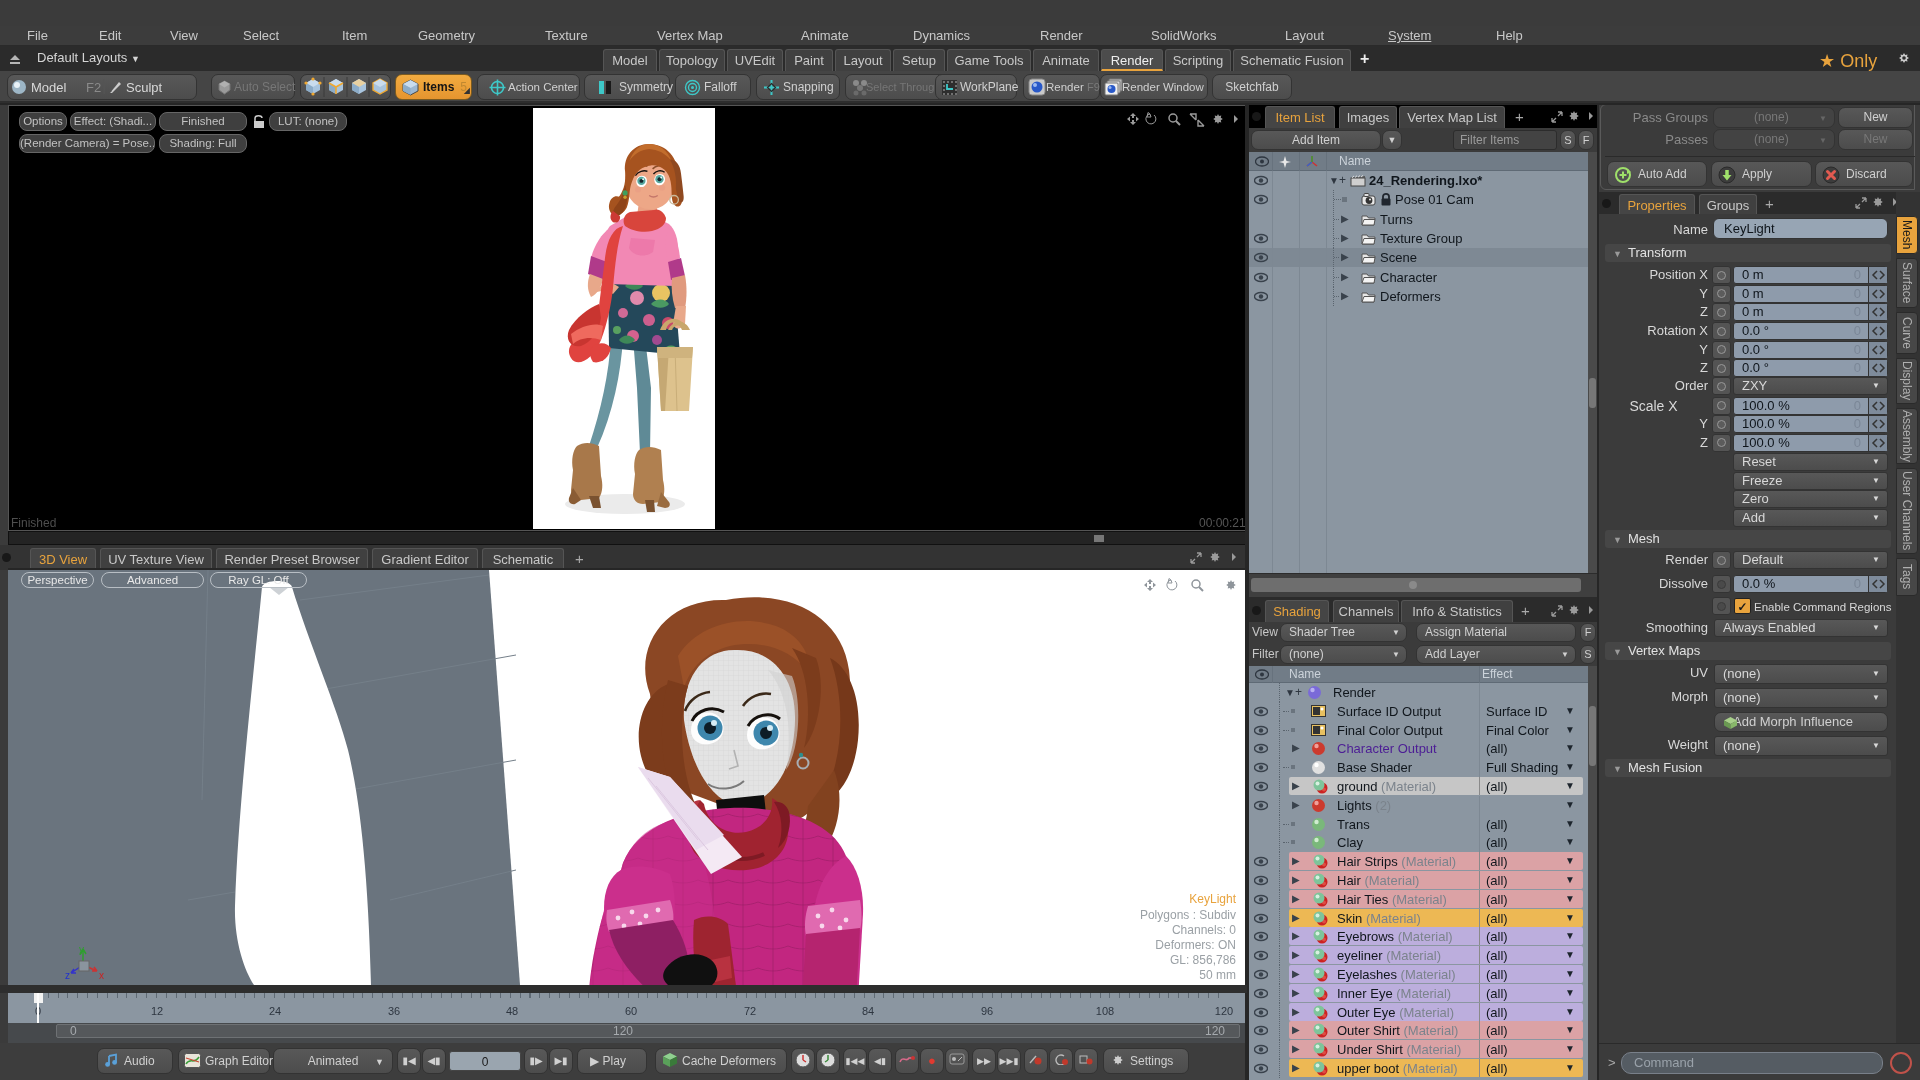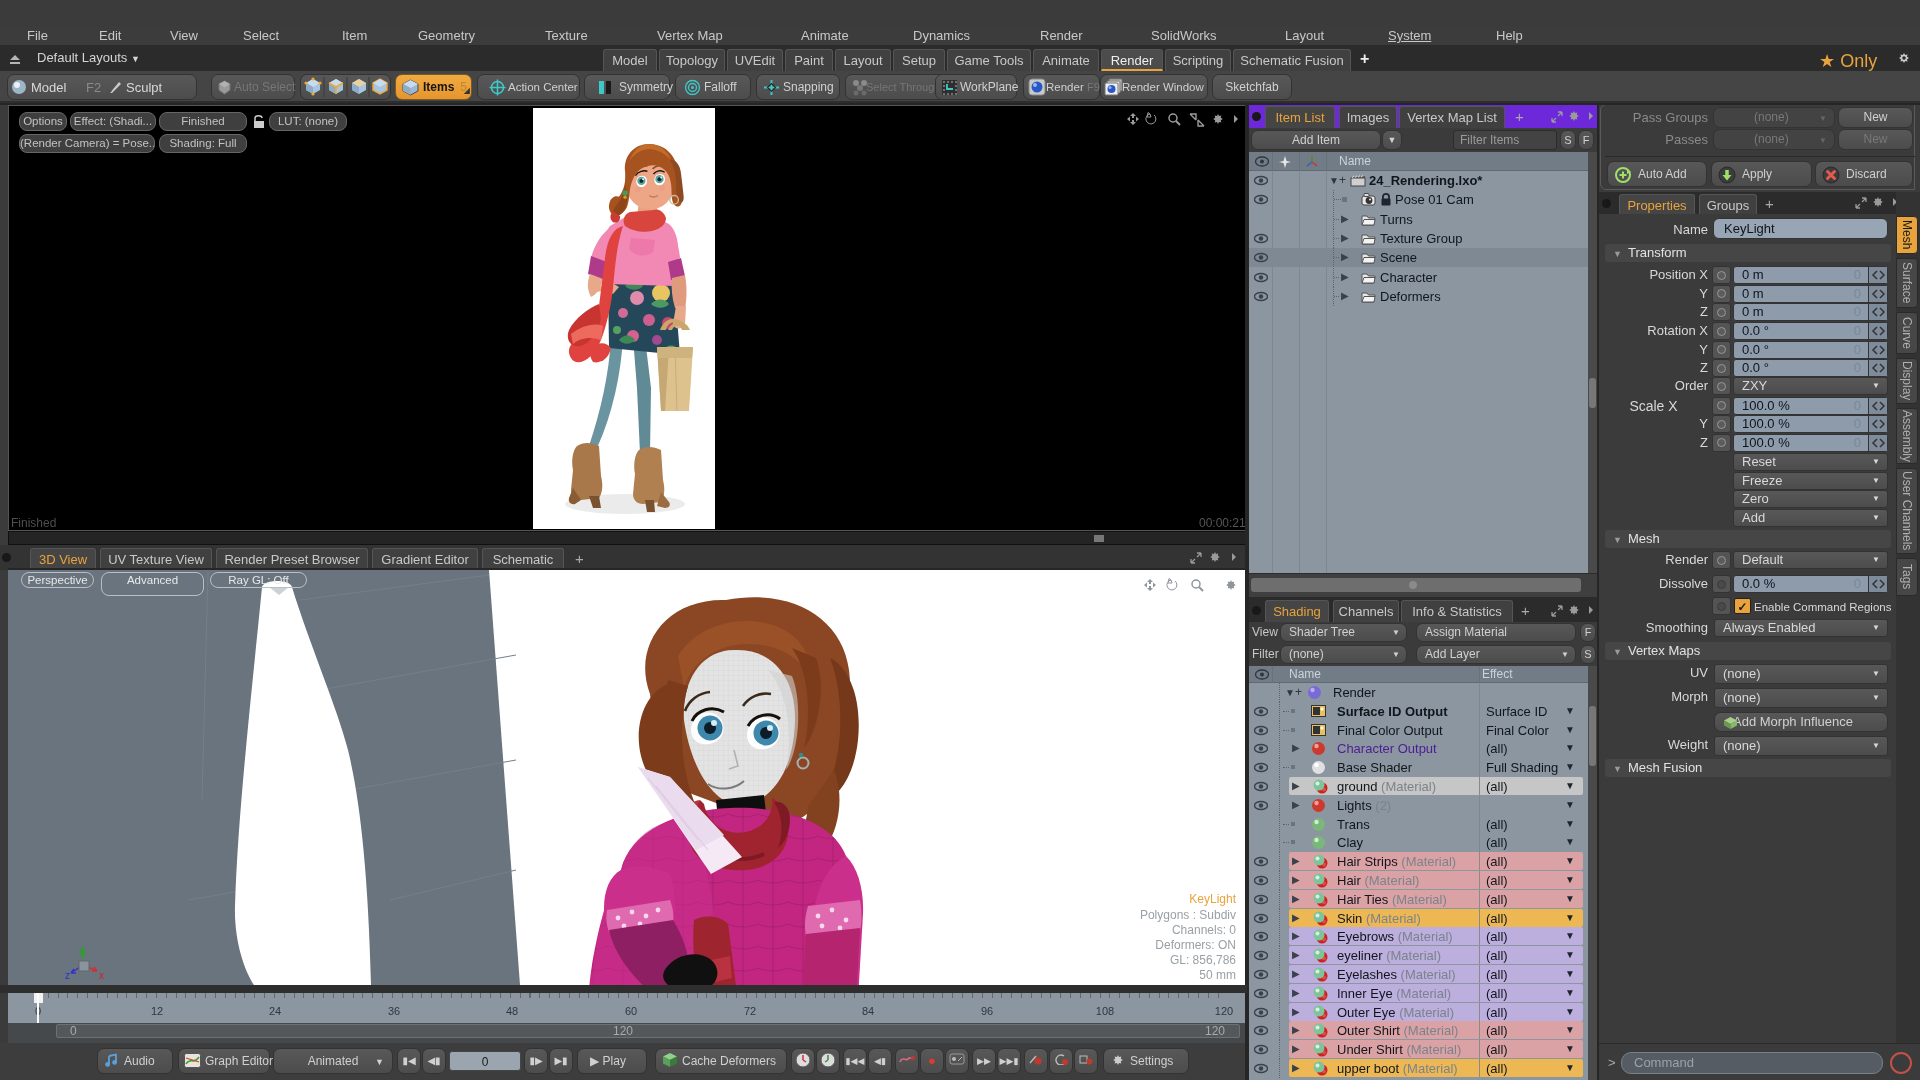--- a/index.html
+++ b/index.html
@@ -375,21 +375,21 @@
       <path d="M692,230 C684,244 682,262 690,276 C680,272 674,258 676,246 C678,236 684,231 692,230 Z" fill="#b63341"></path>
       <path d="M766,232 C774,244 776,262 770,278 C780,270 784,254 781,242 C779,235 773,231 766,232 Z" fill="#7e1a24"></path>
       <path d="M700,280 C714,290 740,292 756,284" stroke="#7e1a24" stroke-width="4" fill="none"></path>
 
       <path d="M630,197 L662,207 L734,287 L703,304 Z" fill="#f4e9f4"></path>
       <path d="M630,197 L662,207 L716,265 L688,280 Z" fill="#eadcee"></path>
       <path d="M648,216 L700,280 M640,208 L690,270" stroke="#dcc8e0" stroke-width="1" fill="none"></path>
       </g>
     </svg>
     <div class="ovbtn" style="left:13px;top:2px;width:73px;height:16px;line-height:14px;border-radius:8px;background:transparent;border:1px solid #b8bec4;color:#e8e8e8;">Perspective</div>
-    <div class="ovbtn" style="left:93px;top:2px;width:103px;height:24px;line-height:14px;border-radius:8px;background:transparent;border:1px solid #b8bec4;color:#e8e8e8;">Advanced</div>
+    <div class="ovbtn" style="left:93px;top:2px;width:103px;height:16px;line-height:14px;border-radius:8px;background:transparent;border:1px solid #b8bec4;color:#e8e8e8;">Advanced</div>
     <div class="ovbtn" style="left:202px;top:2px;width:97px;height:16px;line-height:14px;border-radius:8px;background:transparent;border:1px solid #b8bec4;color:#e8e8e8;">Ray GL: Off</div>
     <svg class="abs" style="left:1135px;top:8px" width="100" height="16" fill="#8f959b">
       <path d="M7,1 L10,4 L8,4 L8,6 L6,6 L6,4 L4,4 Z M7,13 L4,10 L6,10 L6,8 L8,8 L8,10 L10,10 Z M1,7 L4,4.5 L4,9.5 Z M13,7 L10,4.5 L10,9.5 Z"></path>
       <path d="M32,3 A5,5 0 1 1 28,2 L29,5 L25,5 L26,0.5 L28,2" stroke="#8f959b" fill="none"></path>
       <circle cx="53" cy="6" r="4" stroke="#8f959b" fill="none" stroke-width="1.5"></circle>
         <path d="M56,9 L60,13" stroke="#8f959b" stroke-width="2"></path>
       <path d="M88 2 L89 4 L91.3 3.5 L90.8 5.8 L92.8 7 L90.8 8.2 L91.3 10.5 L89 10 L88 12 L87 10 L84.7 10.5 L85.2 8.2 L83.2 7 L85.2 5.8 L84.7 3.5 L87 4 Z"></path>
     </svg>
     <div class="t" style="right:11px;top:322px;font-size:12px;color:#e8a33d;">KeyLight</div>
     <div class="t" style="right:11px;top:338px;font-size:12px;line-height:15px;color:#9aa0a5;text-align:right;">Polygons : Subdiv<br>Channels: 0<br>Deformers: ON<br>GL: 856,786<br>50 mm</div>
@@ -480,21 +480,21 @@
         </svg></div>
     <div class="tbtn" style="left:1074px;top:5px;width:24px;text-align:center;"><svg style="margin-top:4px" width="16" height="12">
           <rect x="2" y="3" width="7" height="7" fill="none" stroke="#bbb"></rect>
           <circle cx="11.5" cy="8.5" r="3" fill="#c0392b"></circle>
         </svg></div>
     <div class="tbtn" style="left:1103px;top:5px;width:86px;"><svg style="position:absolute;left:7px;top:5px" width="14" height="14">
           <path d="M7 1 L8 3 L10.3 2.5 L9.8 4.8 L11.8 6 L9.8 7.2 L10.3 9.5 L8 9 L7 11 L6 9 L3.7 9.5 L4.2 7.2 L2.2 6 L4.2 4.8 L3.7 2.5 L6 3 Z" fill="#ccc"></path>
         </svg><span style="margin-left:26px;">Settings</span></div>
   </div>
   <div class="abs" id="itempanel">
-    <div style="position:absolute;left:0;top:0;width:348px;height:25px;background:#6d28d9;">
+    <div style="position:absolute;left:0;top:0;width:348px;height:25px;background:#000000;">
       <div style="position:absolute;left:3px;top:9px;width:9px;height:9px;border-radius:50%;background:#181818;"></div>
       <div class="ltab" style="left:16px;top:3px;width:70px;background:#454545;color:#e8a33d;border-bottom:none;">Item List</div>
       <div class="ltab" style="left:90px;top:3px;width:58px;">Images</div>
       <div class="ltab" style="left:150px;top:3px;width:106px;">Vertex Map List</div>
       <div class="t" style="left:266px;top:5px;font-size:15px;color:#aaa;">+</div>
       <svg class="abs" style="left:302px;top:7px" width="46" height="14" fill="#9a9a9a">
           <path d="M1,12 L5,8 M1,12 L1,8 M1,12 L5,12 M11,2 L7,6 M11,2 L11,6 M11,2 L7,2" stroke="#9a9a9a" stroke-width="1.3"></path>
           <path d="M23 1 L24 3 L26.3 2.5 L25.8 4.8 L27.8 6 L25.8 7.2 L26.3 9.5 L24 9 L23 11 L22 9 L19.7 9.5 L20.2 7.2 L18.2 6 L20.2 4.8 L19.7 2.5 L22 3 Z"></path>
           <path d="M38,2 L42,6 L38,10 Z"></path>
         </svg>
@@ -690,21 +690,21 @@
             <circle cx="7" cy="5.5" r="2.2" fill="#39424c"></circle>
           </svg>
           <div style="position:absolute;left:30px;top:0px;width:1px;height:19px;border-left:1px dotted #5a646e;"></div>
           <div style="position:absolute;left:34px;top:9px;width:6px;height:1px;border-top:1px dotted #5a646e;"></div>
           <div style="position:absolute;left:42px;top:7px;width:4px;height:4px;background:#6a747e;"></div>
           <svg style="position:absolute;left:62px;top:3px" width="15" height="12">
             <rect x="0.5" y="0.5" width="14" height="11" fill="#e8c060" stroke="#333"></rect>
             <rect x="2" y="2" width="7" height="8" fill="#333"></rect>
             <circle cx="11" cy="4" r="1.5" fill="#fff"></circle>
           </svg>
-          <div class="t" style="left:88px;top:2px;font-size:13px;color:#10161c;font-weight:bold;">Surface ID Output</div>
+          <div class="t" style="left:88px;top:2px;font-size:13px;color:#10161c;">Surface ID Output</div>
           <div class="t" style="left:237px;top:2px;font-size:13px;color:#10161c;">Surface ID</div>
           <div class="t" style="left:316px;top:3px;font-size:10px;color:#1c242c;">▼</div>
           <div style="position:absolute;left:230px;top:0;width:1px;height:19px;background:#7d8893;"></div>
         </div>
         <div style="position:absolute;left:0;top:55px;width:339px;height:19px;">
           <svg style="position:absolute;left:5px;top:4px" width="14" height="11">
             <ellipse cx="7" cy="5.5" rx="6.5" ry="4" fill="none" stroke="#39424c" stroke-width="1.4"></ellipse>
             <circle cx="7" cy="5.5" r="2.2" fill="#39424c"></circle>
           </svg>
           <div style="position:absolute;left:30px;top:0px;width:1px;height:19px;border-left:1px dotted #5a646e;"></div>

